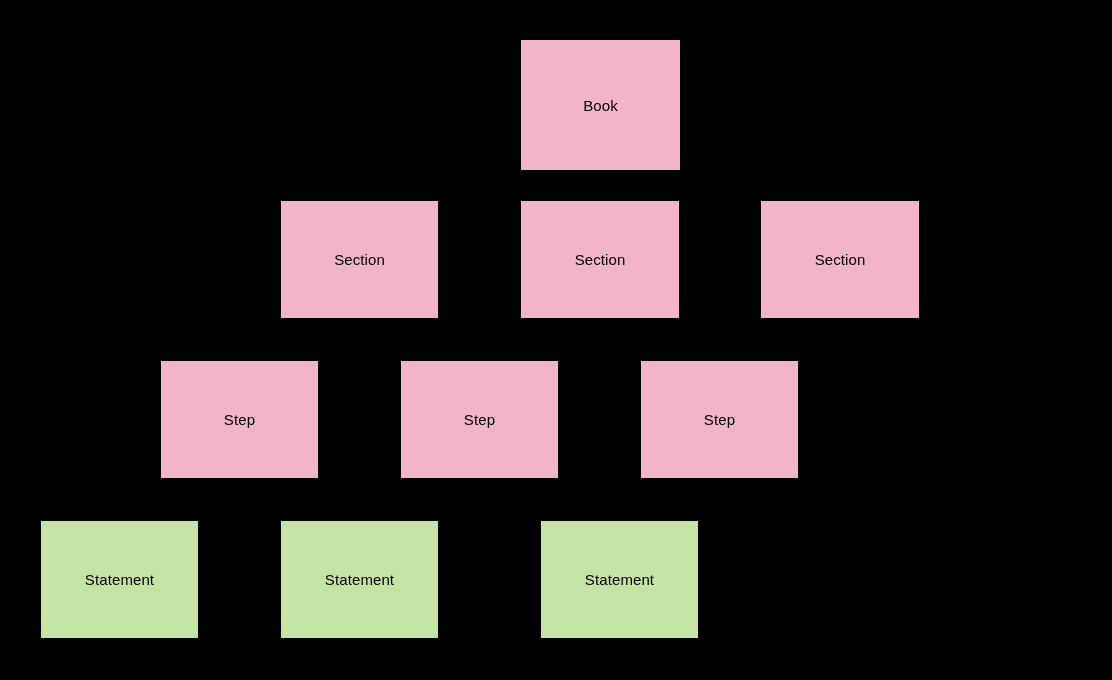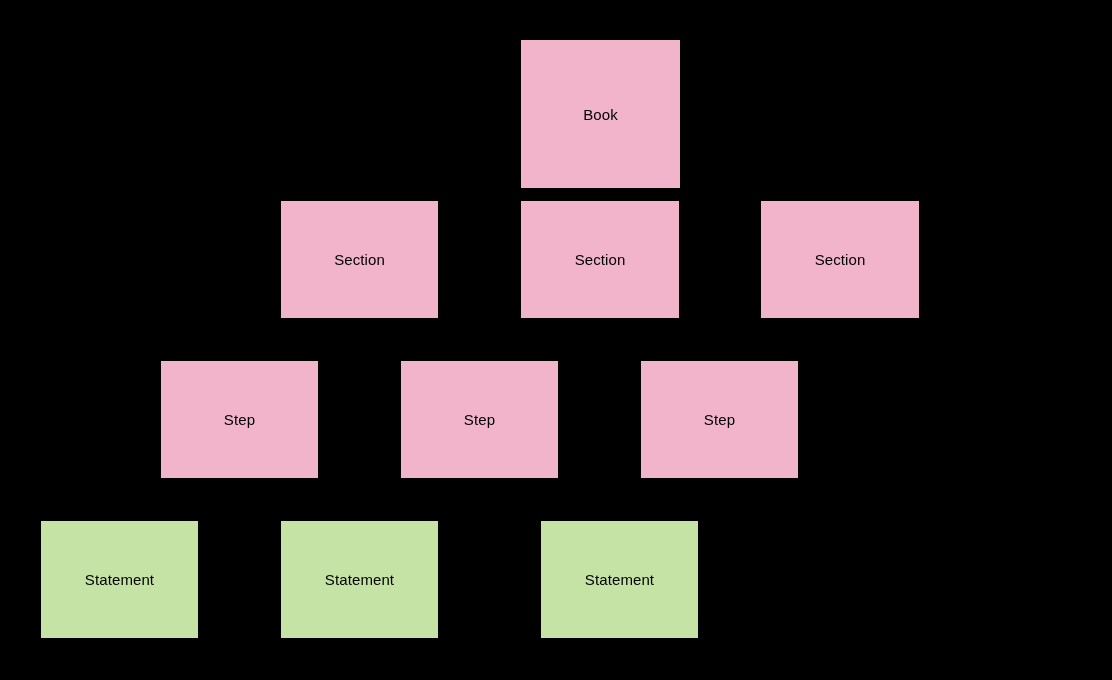--- a/index.html
+++ b/index.html
@@ -36,21 +36,21 @@
   }
   .node-label {
     display: block;
     pointer-events: none;
   }
 </style>
 </head>
 <body style="background: rgb(0, 0, 0); width: 1112px; height: 680px;">
 
 <div id="canvas" style="width: 1112px; height: 680px; background: rgb(0, 0, 0);">
-    <div class="node" style="left: 521px; top: 40px; width: 159px; height: 148px; background: rgb(242, 180, 203);">
+    <div class="node" style="left: 521px; top: 40px; width: 159px; height: 130px; background: rgb(242, 180, 203);">
       <span class="node-label">Book</span>
     </div>
     <div class="node" style="left: 281px; top: 201px; width: 157px; height: 117px; background: rgb(242, 180, 203);">
       <span class="node-label">Section</span>
     </div>
     <div class="node" style="left: 521px; top: 201px; width: 158px; height: 117px; background: rgb(242, 180, 203);">
       <span class="node-label">Section</span>
     </div>
     <div class="node" style="left: 761px; top: 201px; width: 158px; height: 117px; background: rgb(242, 180, 203);">
       <span class="node-label">Section</span>

